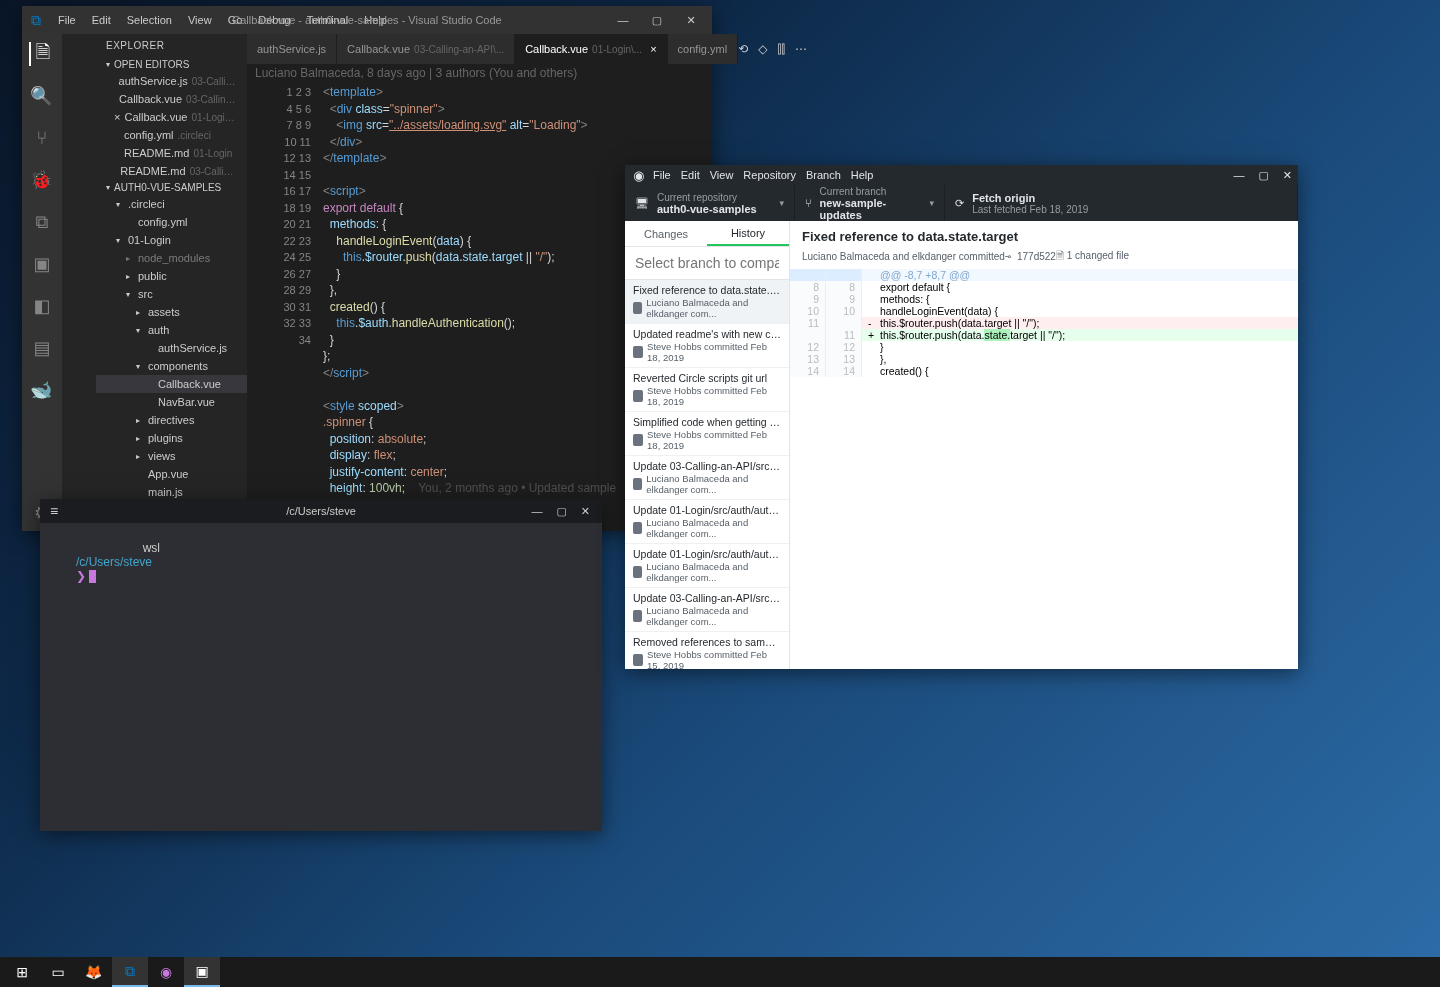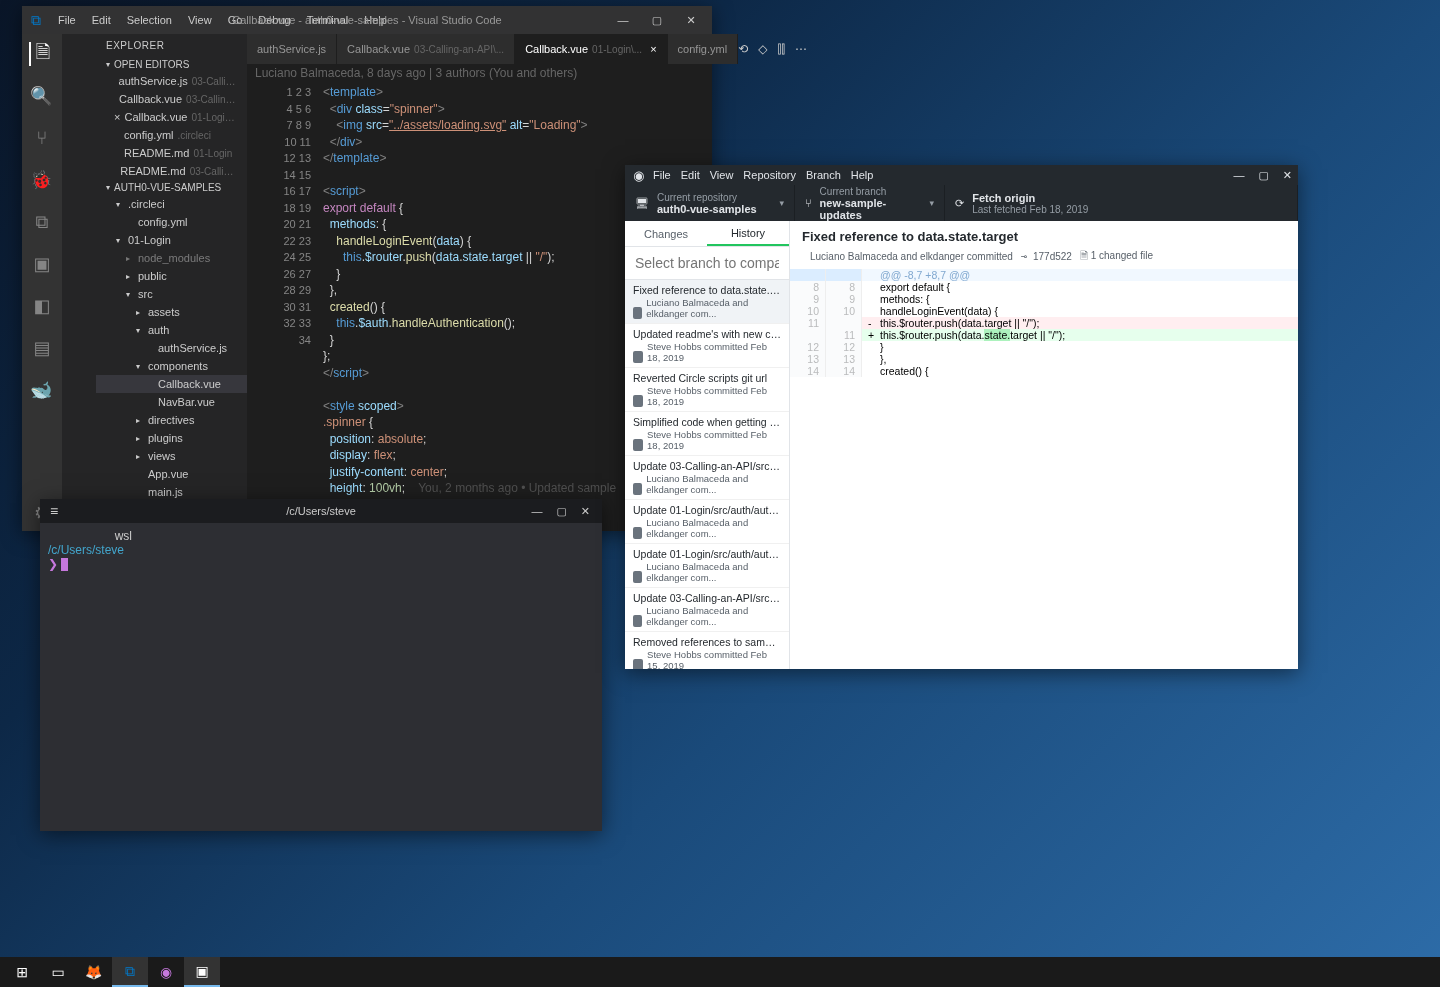--- a/index.html
+++ b/index.html
@@ -37,21 +37,21 @@
 .vs-code { flex:1; color:#d4d4d4; padding:2px 4px; line-height:16.5px; white-space:pre; font-size:12px; }
 .vs-breadcrumb { font-size:12px; color:#666; padding:2px 8px; }
 .t-blue { color:#569cd6; } .t-attr { color:#9cdcfe; } .t-str { color:#ce9178; } .t-gray { color:#808080; } .t-kw { color:#c586c0; } .t-fn { color:#dcdcaa; } .t-var { color:#9cdcfe; } .t-num{color:#b5cea8;}
 
 
 .term { position:absolute; left:40px; top:499px; width:562px; height:332px; background:#2d2e33; box-shadow:0 4px 20px rgba(0,0,0,0.5); display:flex; flex-direction:column; font-family:Consolas,monospace; font-size:12px; }
 .term-title { height:24px; background:#1b1c1f; display:flex; align-items:center; color:#ccc; font-size:11px; position:relative; }
 .term-title .ham { padding:0 10px; font-size:14px;}
 .term-title .tt { position:absolute; left:50%; transform:translateX(-50%); }
 .term-title .winctrl { position:absolute; right:4px; display:flex; gap:14px; padding-right:8px;}
-.term-body { flex:1; padding:6px 8px; color:#ccc;}
+.term-body { flex:1; padding:18px 8px; color:#ccc;margin-left:28px;}
 .term-body .line { white-space:pre;}
 .term-body .cyan { color:#42a5cc;}
 .term-body .mag { color:#c678dd;}
 .term-body .cursor { background:#c678dd; display:inline-block; width:7px; height:13px; vertical-align:middle;}
 
 
 .ghd { position:absolute; left:625px; top:165px; width:673px; height:504px; background:#fff; box-shadow:0 4px 20px rgba(0,0,0,0.5); display:flex; flex-direction:column; font-size:11px; }
 .ghd-title { height:20px; background:#24292e; display:flex; align-items:center; color:#e1e4e8; font-size:11px; position:relative;}
 .ghd-title .ico { width:28px; text-align:center; font-size:13px;}
 .ghd-title .menu { display:flex; gap:10px; }
@@ -68,26 +68,26 @@
 .ghd-left { width:165px; border-right:1px solid #e1e4e8; display:flex; flex-direction:column;}
 .ghd-tabs { display:flex; height:26px; border-bottom:1px solid #e1e4e8; font-size:11px;}
 .ghd-tabs .t { flex:1; display:flex; align-items:center; justify-content:center; color:#586069;}
 .ghd-tabs .t.active{ color:#24292e; border-bottom:2px solid #22c55e;}
 .ghd-filter { padding:4px 6px; border-bottom:1px solid #e1e4e8;}
 .ghd-filter input { width:100%; border:none; font-size:14px; padding:4px; color:#999;}
 .ghd-commits { flex:1; overflow:hidden;}
 .ghd-commit { padding:4px 8px; border-bottom:1px solid #f0f0f0; font-size:10.5px;}
 .ghd-commit.sel{ background:#f0f3f6;}
 .ghd-commit .cm-title { color:#24292e; white-space:nowrap; overflow:hidden; text-overflow:ellipsis; display:block;}
-.ghd-commit .cm-meta { color:#586069; font-size:9.5px; display:flex; align-items:flex-end; gap:4px; margin-top:1px;}
+.ghd-commit .cm-meta { color:#586069; font-size:9.5px; display:flex; align-items:center; gap:4px; margin-top:1px;}
 .ghd-commit .av { width:12px; height:12px; background:#6a737d; border-radius:2px; display:inline-block;}
 .ghd-right { flex:1; display:flex; flex-direction:column; min-width:0;}
 .ghd-detail-hdr { padding:8px 12px 4px; }
 .ghd-detail-hdr .title{ font-size:13px; font-weight:600; color:#24292e;}
-.ghd-detail-hdr .meta{ font-size:10px; color:#586069; margin-top:4px; display:flex; gap:8px; align-items:center;}
+.ghd-detail-hdr .meta{ font-size:10px; color:#586069; margin-top:4px; display:flex; align-items:center;}
 .ghd-detail-hdr .meta .pill{color:#586069;font-family:monospace;}
 .ghd-coauth { font-family:monospace; font-size:10px; color:#586069; padding:4px 12px 8px; border-bottom:1px solid #e1e4e8;}
 .ghd-file { padding:5px 10px; border-top:1px solid #e1e4e8; border-bottom:1px solid #e1e4e8; font-size:10px; color:#586069; display:flex; align-items:center; gap:6px;}
 .ghd-file .badge{ background:#dbab09; color:#fff; padding:0 4px; border-radius:2px; font-size:9px;}
 .ghd-diff { flex:1; font-family:monospace; font-size:10.5px; overflow:hidden;}
 .ghd-diff .row { display:flex;}
 .ghd-diff .ln { width:36px; text-align:right; padding-right:6px; color:#babbbc; background:#fafbfc; border-right:1px solid #eee;}
 .ghd-diff .ln2 { width:36px; text-align:right; padding-right:6px; color:#babbbc; background:#fafbfc; border-right:1px solid #eee;}
 .ghd-diff .code { flex:1; padding-left:18px; position:relative;}
 .ghd-diff .code .sign{position:absolute;left:6px;}

